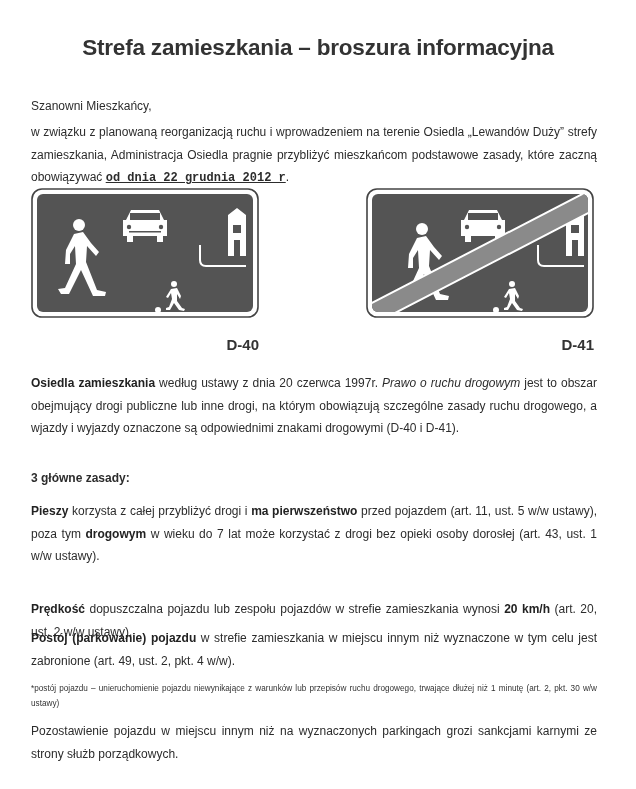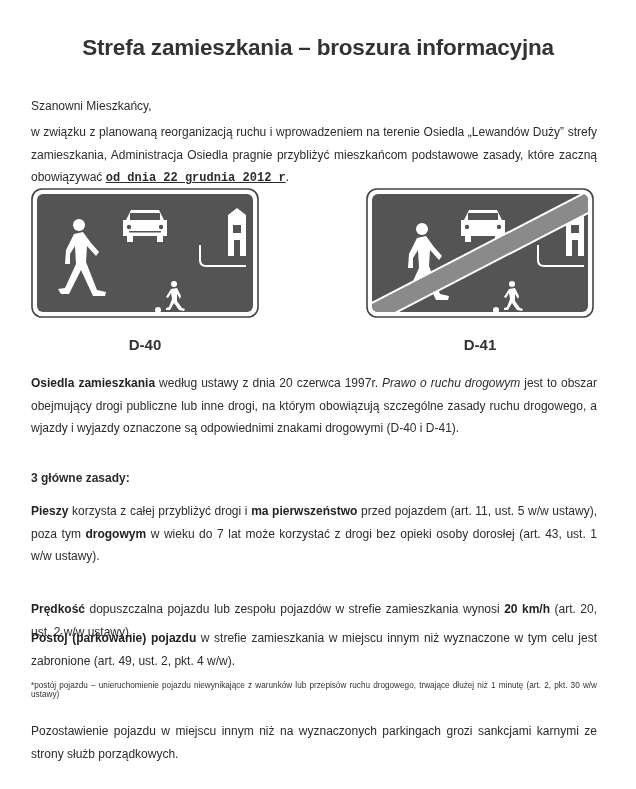--- a/index.html
+++ b/index.html
@@ -12,26 +12,26 @@
        text-align: justify; color: #2c2c2c; }
   .p b { font-weight: bold; color: #222; }
   .u { text-decoration: underline; font-weight: bold; font-family: Liberation Mono, monospace; }
   .greet { top: 95px; }
   .intro { top: 121px; }
   .def { top: 372px; }
   .rules-h { top: 467px; font-weight: bold; }
   .r1 { top: 500px; }
   .r2 { top: 598px; }
   .r3 { top: 627px; }
-  .foot { position: absolute; left: 31px; width: 566px; top: 681px; font-size: 8.2px; line-height: 9px;
+  .foot { position: absolute; left: 31px; width: 566px; top: 681px; font-size: 8.2px; line-height: 15px;
           text-align: justify; color: #333; }
   .closing { top: 720px; }
   .sign { position: absolute; top: 188px; width: 228px; height: 130px; }
   .sign svg { width: 228px; height: 130px; display: block; }
-  .sign-label { position: absolute; top: 336px; width: 228px; text-align: center; font-size: 15px;
+  .sign-label { position: absolute; top: 336px; width: 228px; text-align: right; font-size: 15px;
                 font-weight: bold; color: #333; }
 </style>
 </head>
 <body>
 
 <div class="page">
 
   <div class="title">Strefa zamieszkania – broszura informacyjna</div>
 
   <div class="p greet">Szanowni Mieszkańcy,</div>

